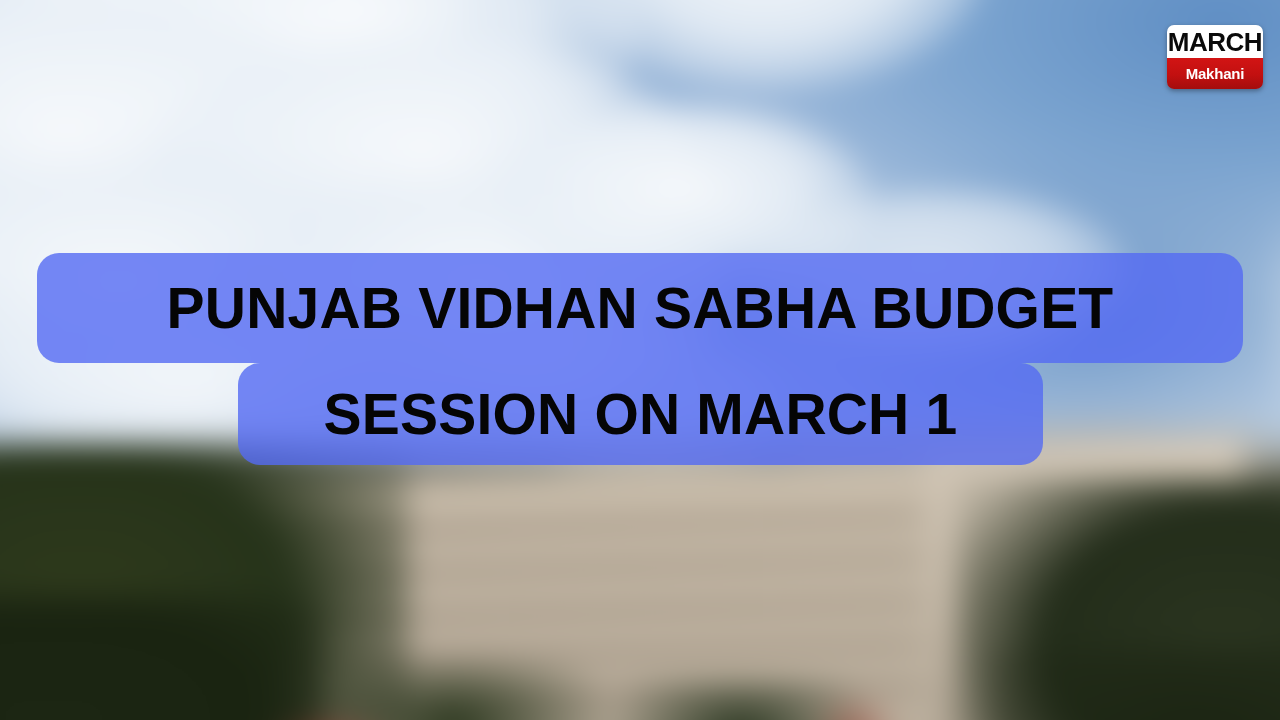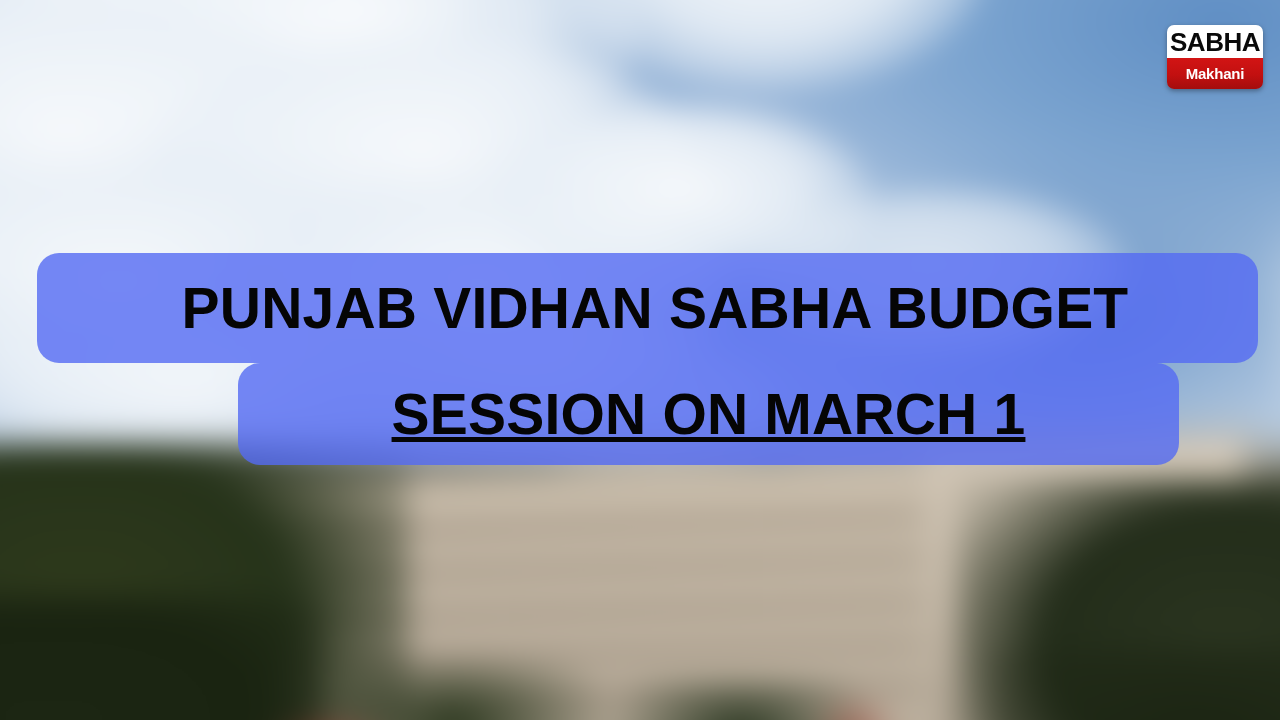--- a/index.html
+++ b/index.html
@@ -146,24 +146,24 @@
     color: #050505;
     font-weight: 700;
     font-size: 57px;
     letter-spacing: 0.2px;
     line-height: 1;
     white-space: nowrap;
     background: rgba(84,106,242,0.80);
     border-radius: 22px;
   }
   #title-line-1 {
-    left: 37px; top: 253px; width: 1206px; height: 110px; padding-left: 15px;
+    left: 37px; top: 253px; width: 1206px; height: 110px;
   }
   #title-line-2 {
-    left: 238px; top: 363px; width: 941px; height: 102px; text-decoration: underline;
+    left: 238px; top: 363px; width: 805px; height: 102px;
   }
 
   
   #logo {
     position: absolute;
     left: 1167px; top: 25px;
     width: 96px; height: 64px;
     border-radius: 7px;
     overflow: hidden;
     box-shadow: 0 2px 5px rgba(0,0,0,0.35);
@@ -243,20 +243,20 @@
     <div class="layer" id="red-accent-r"></div>
   </div>
 
   <div id="title-block">
     <div class="title-line" id="title-line-1">PUNJAB VIDHAN SABHA BUDGET</div>
     <div class="title-line" id="title-line-2">SESSION ON MARCH 1</div>
   </div>
 
   <div id="logo">
     <div id="logo-top">
-      <span id="logo-news">SABHA</span>
+      <span id="logo-news">MARCH</span>
     </div>
     <div id="logo-bottom">
       <span id="logo-makhani">Makhani</span>
     </div>
   </div>
 
 </div>
 
 </body></html>

